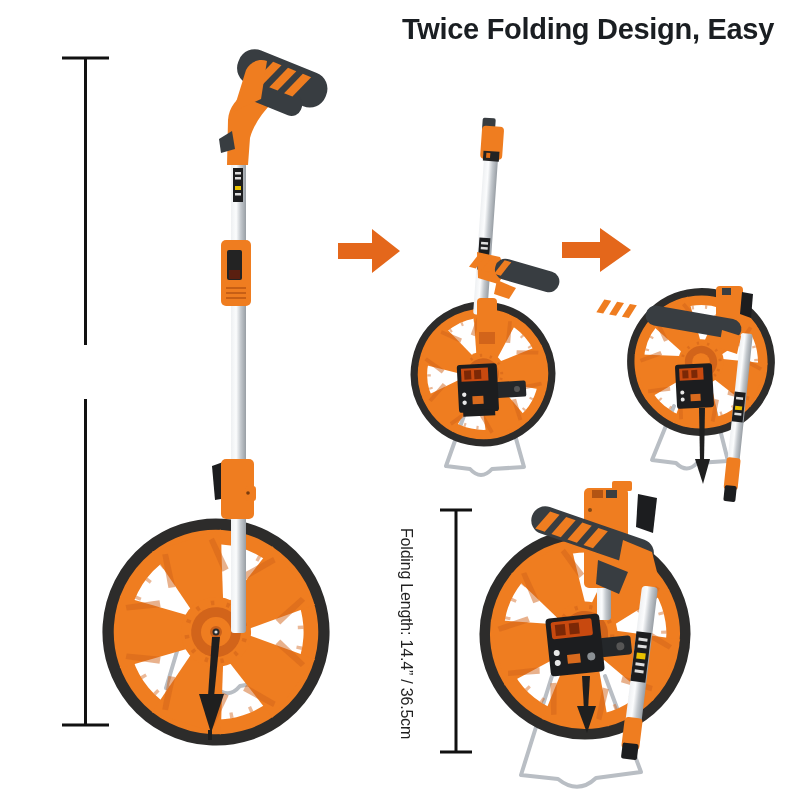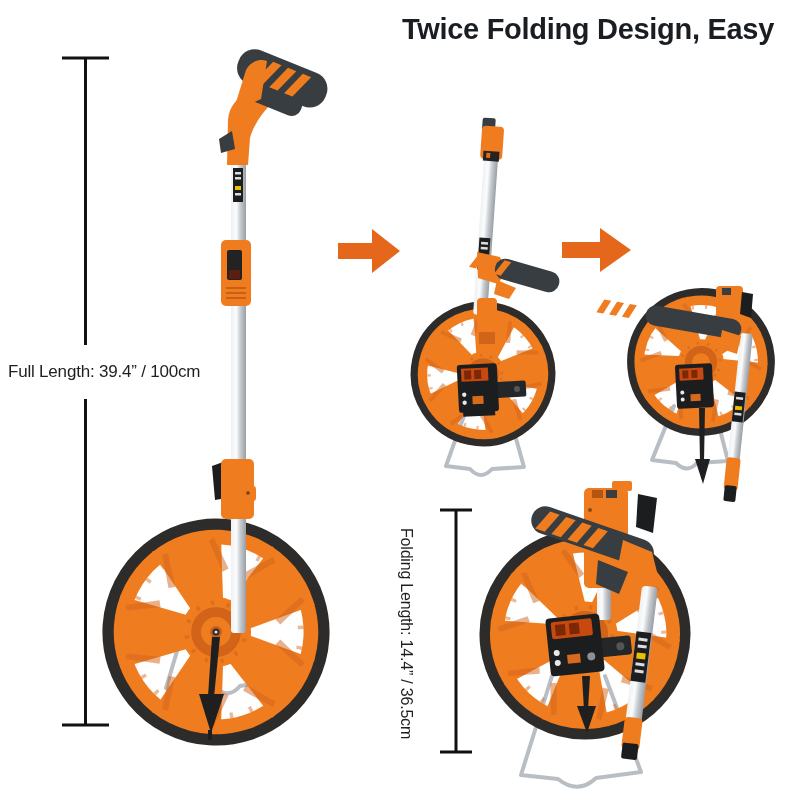--- a/index.html
+++ b/index.html
@@ -323,16 +323,15 @@
       <polygon points="582,676 590,676 588,710 584,710" fill="#1f1f1f"></polygon>
       <polygon points="577,706 596,706 587,733" fill="#1f1f1f"></polygon>
     </g>
   </g>
 </svg>
 
   <div class="title">
     <div class="l1">Twice Folding Design, Easy</div>
   </div>
 
-  <div class="dim-label full-label">Full Length: 39.4” / 100cm</div>
 
   <div class="dim-label fold-label">Folding Length: 14.4” / 36.5cm</div>
 </div>
 
 </body></html>

